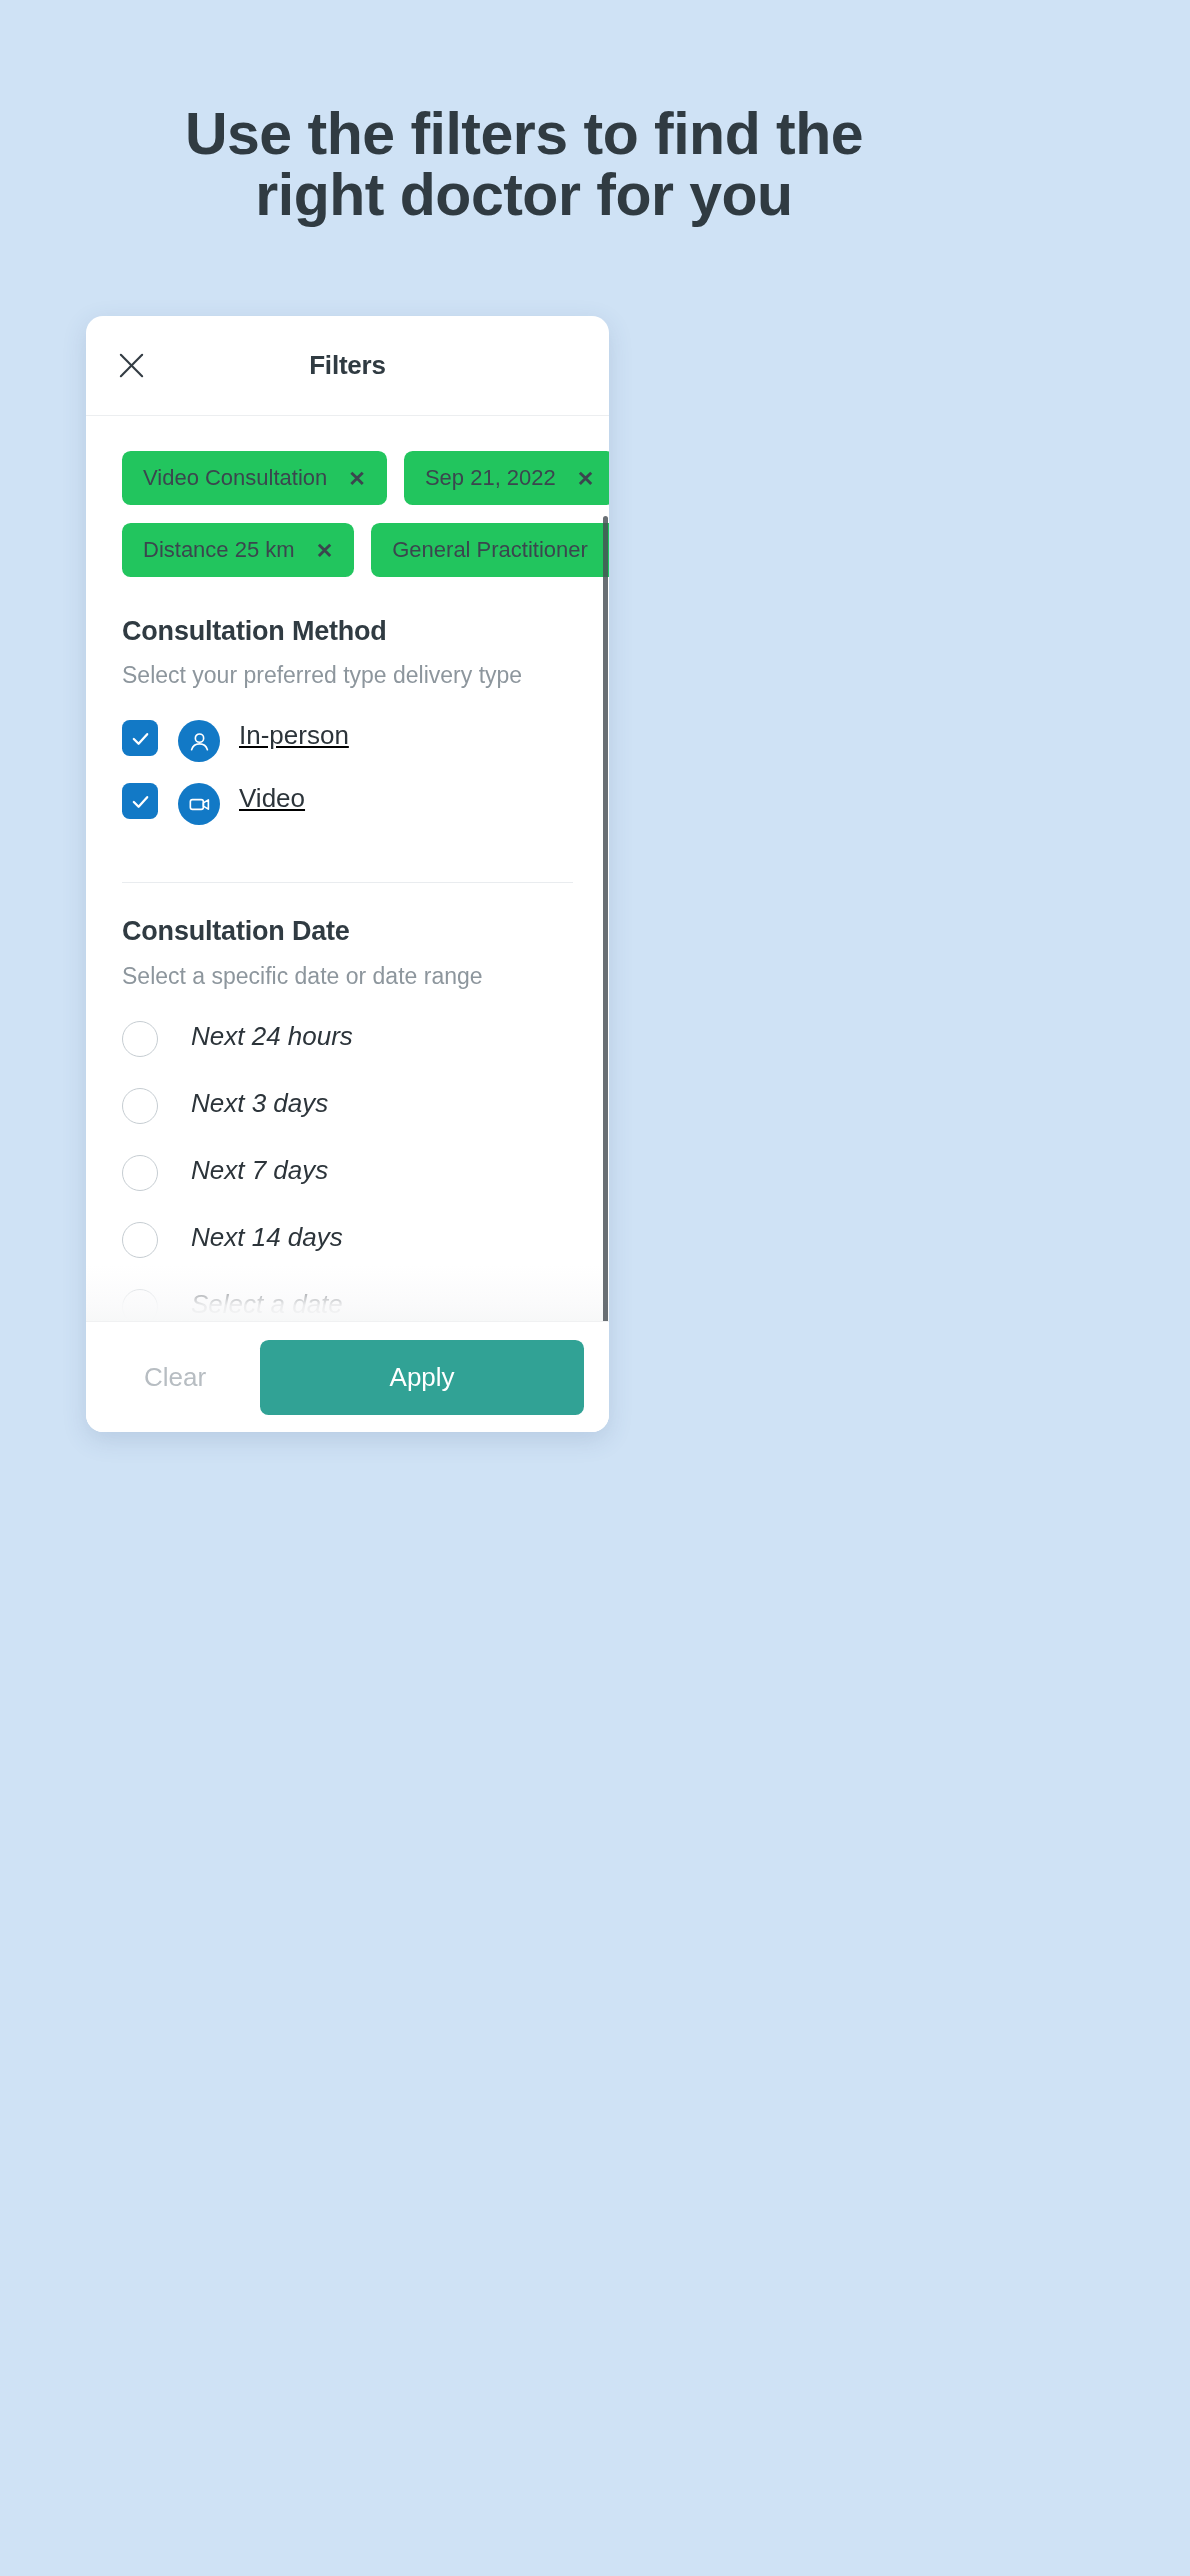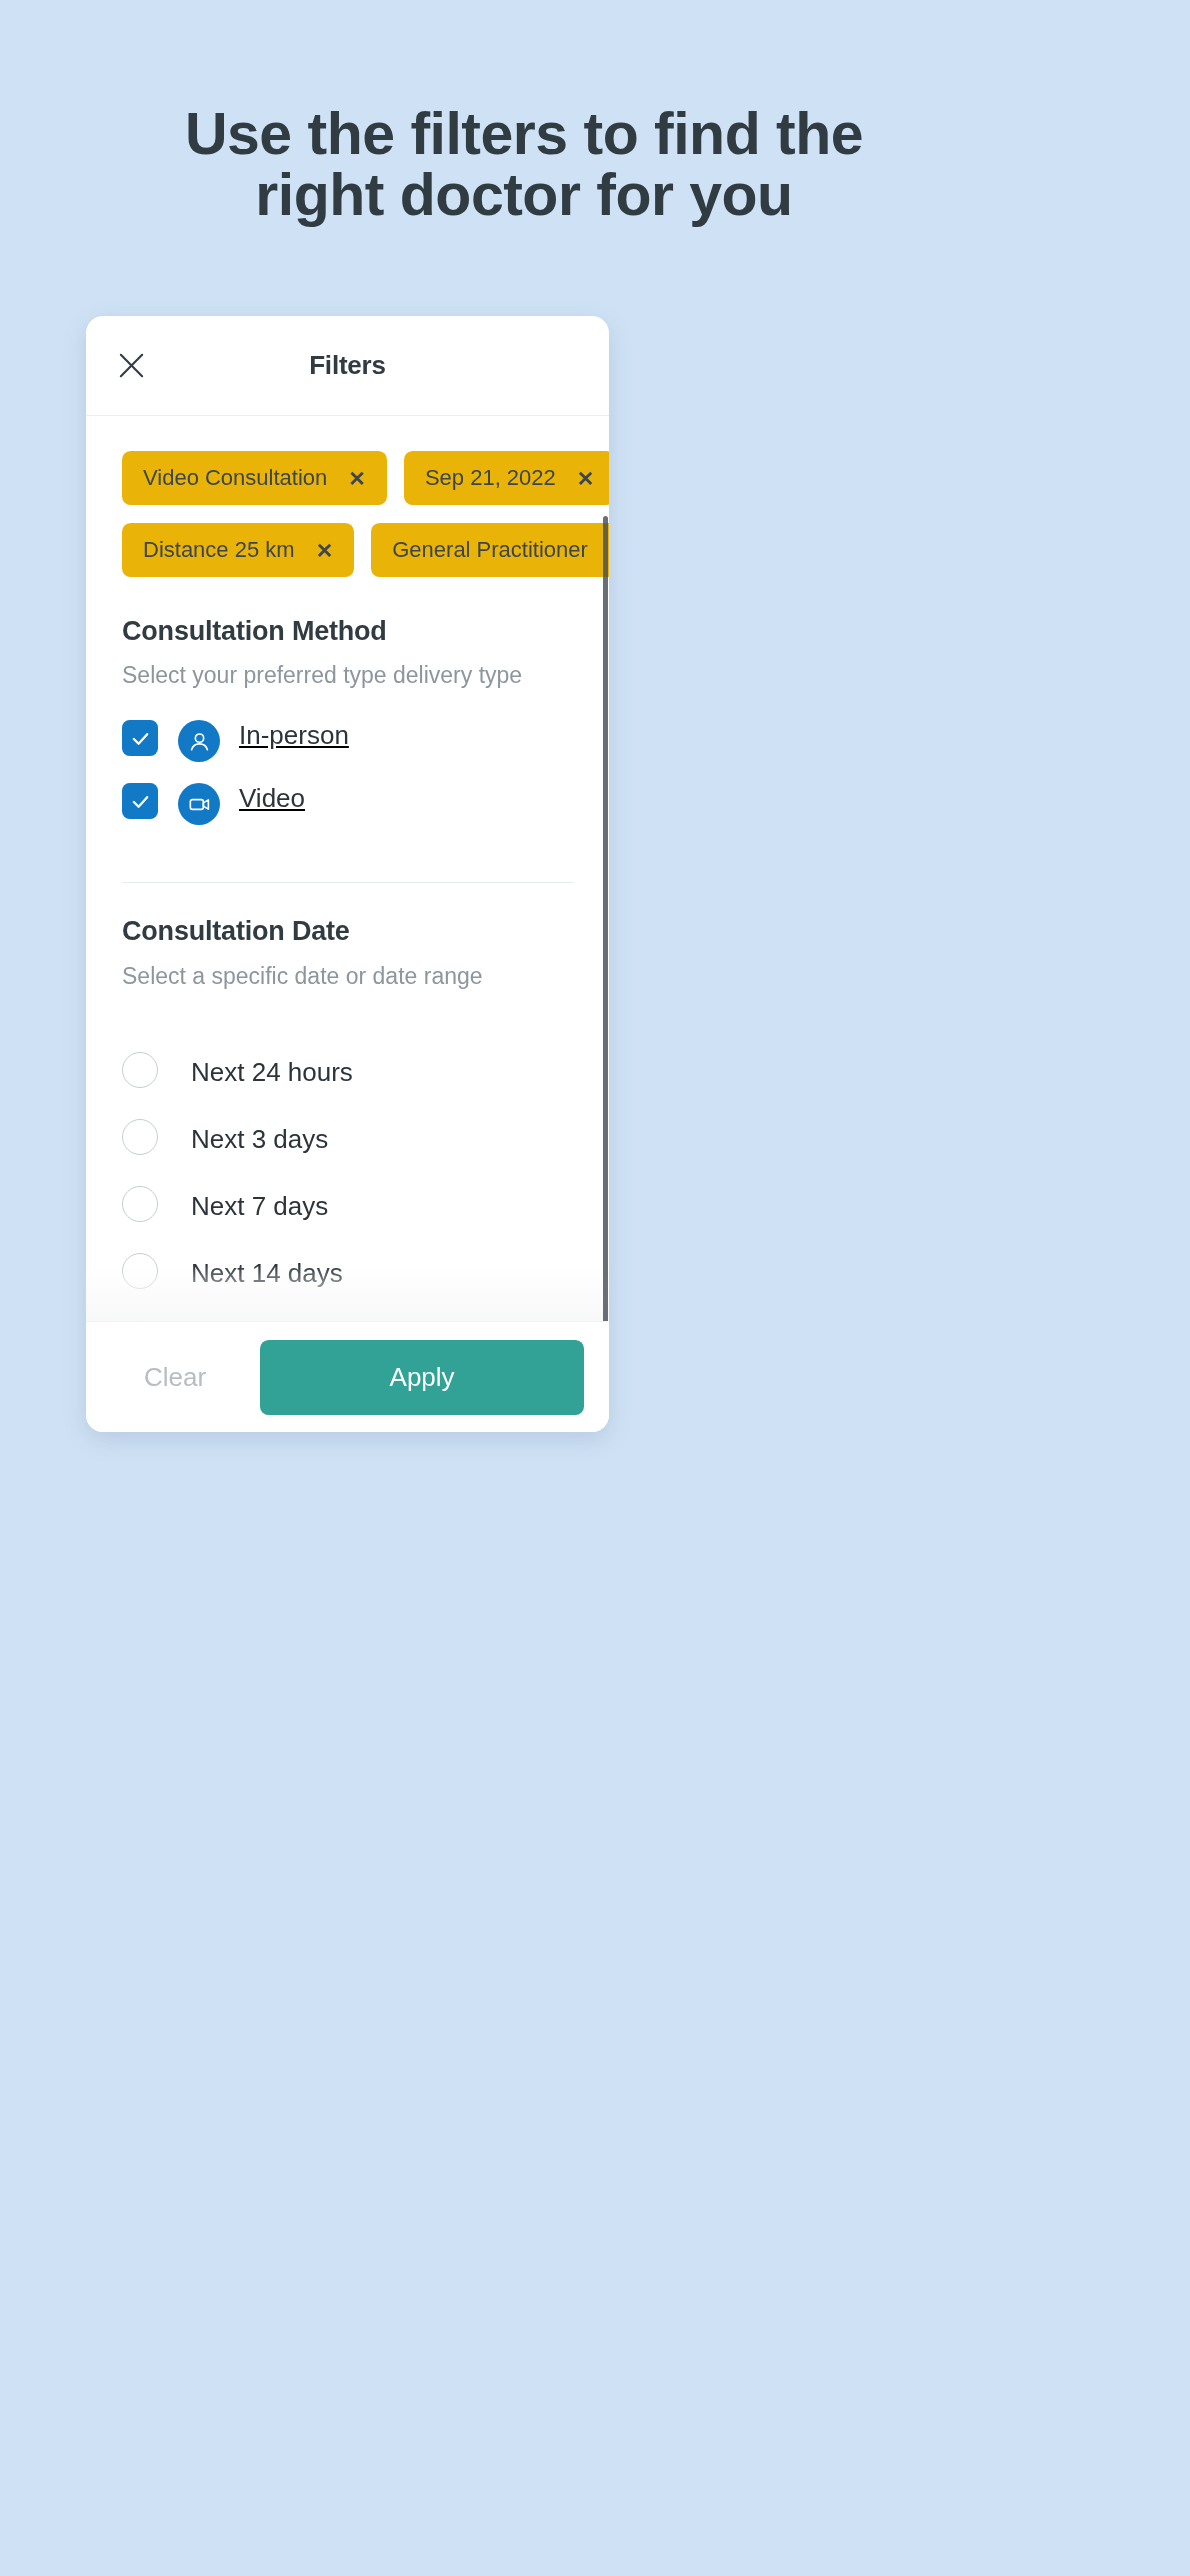--- a/index.html
+++ b/index.html
@@ -90,21 +90,21 @@
   }
 
   
   .chip-rows { margin-bottom: 15.3px; }
   .chip-row {
     display: flex;
     gap: 17px;
     margin-bottom: 18px;
   }
   .chip {
-    background: #eab308;
+    background: #22c55e;
     border-radius: 8.6px;
     height: 54px;
     display: inline-flex;
     align-items: center;
     padding: 0 21px;
     font-size: 22px;
     color: #3b464e;
     cursor: pointer;
     white-space: nowrap;
   }
@@ -171,23 +171,24 @@
 
   .divider {
     height: 1px;
     background: #e9ecef;
     margin: 36px 0 0 0;
   }
 
   
   .radio-row {
     display: flex;
-    align-items: flex-end;
+    align-items: flex-start;
     height: 67px;
     cursor: pointer;
+    font-style: italic;
   }
   .radio {
     width: 36px;
     height: 36px;
     border-radius: 50%;
     border: 1.9px solid #c6cdd2;
     box-sizing: border-box;
     flex: 0 0 36px;
     background: transparent;
   }

